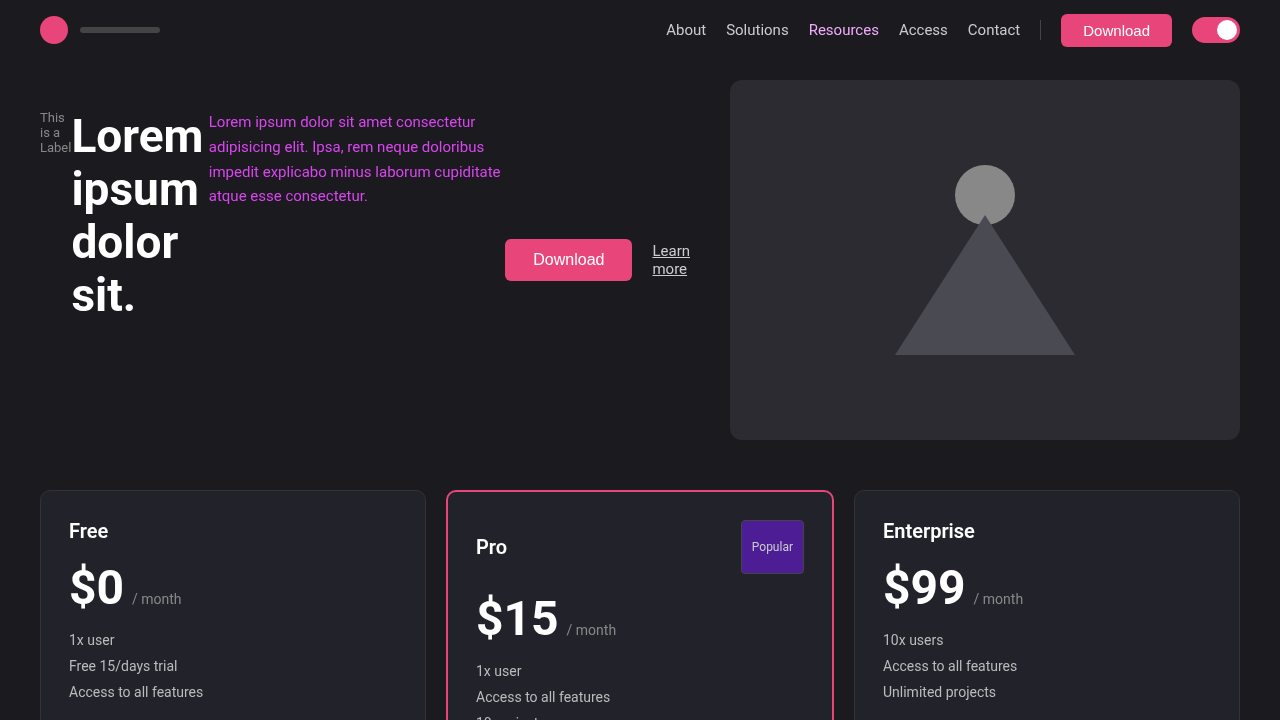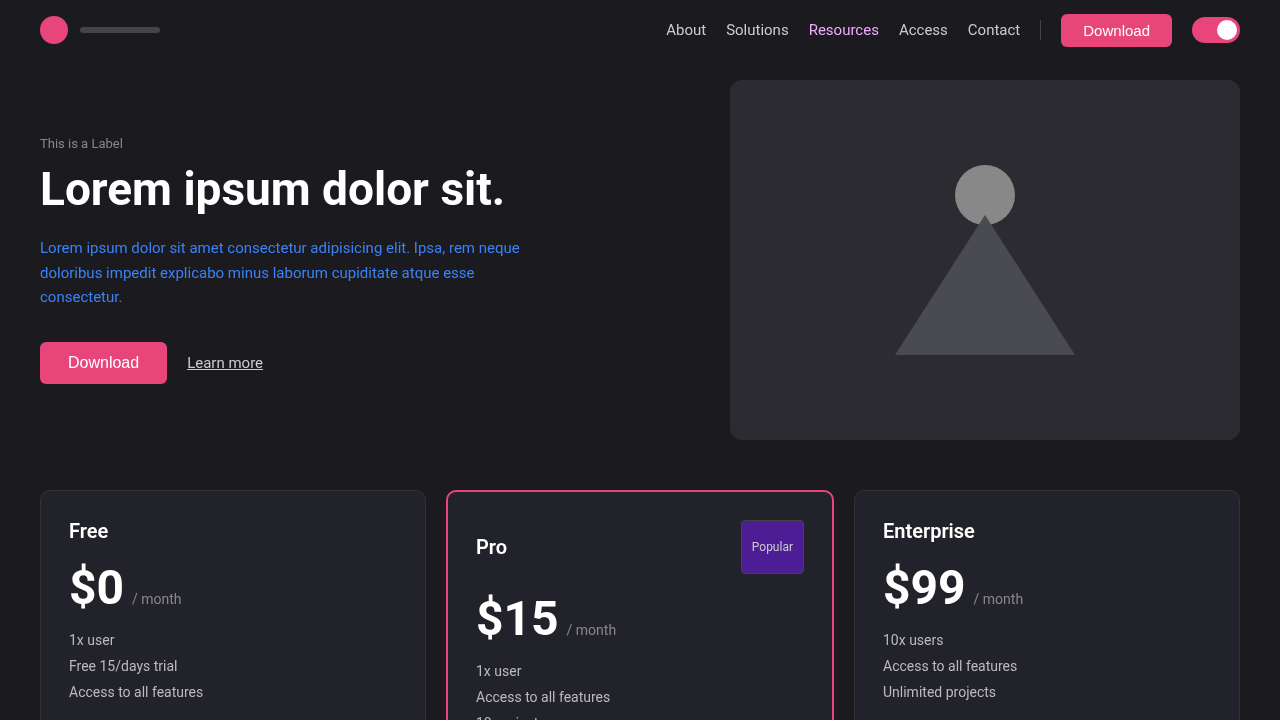--- a/index.html
+++ b/index.html
@@ -100,40 +100,40 @@
       display: flex;
       align-items: stretch;
       min-height: 380px;
       padding: 0 40px;
       gap: 0;
       margin-top: 10px;
     }
     .hero-left {
       flex: 1;
       display: flex;
-      flex-direction: column;
+      flex-direction: row;
       justify-content: center;
       padding-right: 40px;
       padding-top: 40px;
       padding-bottom: 40px;
     }
     .hero-label {
       color: #888;
       font-size: 13px;
       margin-bottom: 12px;
     }
     .hero-title {
       font-size: 46px;
       font-weight: 700;
       color: #fff;
       margin-bottom: 20px;
       line-height: 1.15;
     }
     .hero-desc {
-      color: #3b82f6;
+      color: #d946ef;
       font-size: 15px;
       line-height: 1.65;
       margin-bottom: 32px;
       max-width: 520px;
     }
     .hero-actions {
       display: flex;
       align-items: center;
       gap: 20px;
     }

